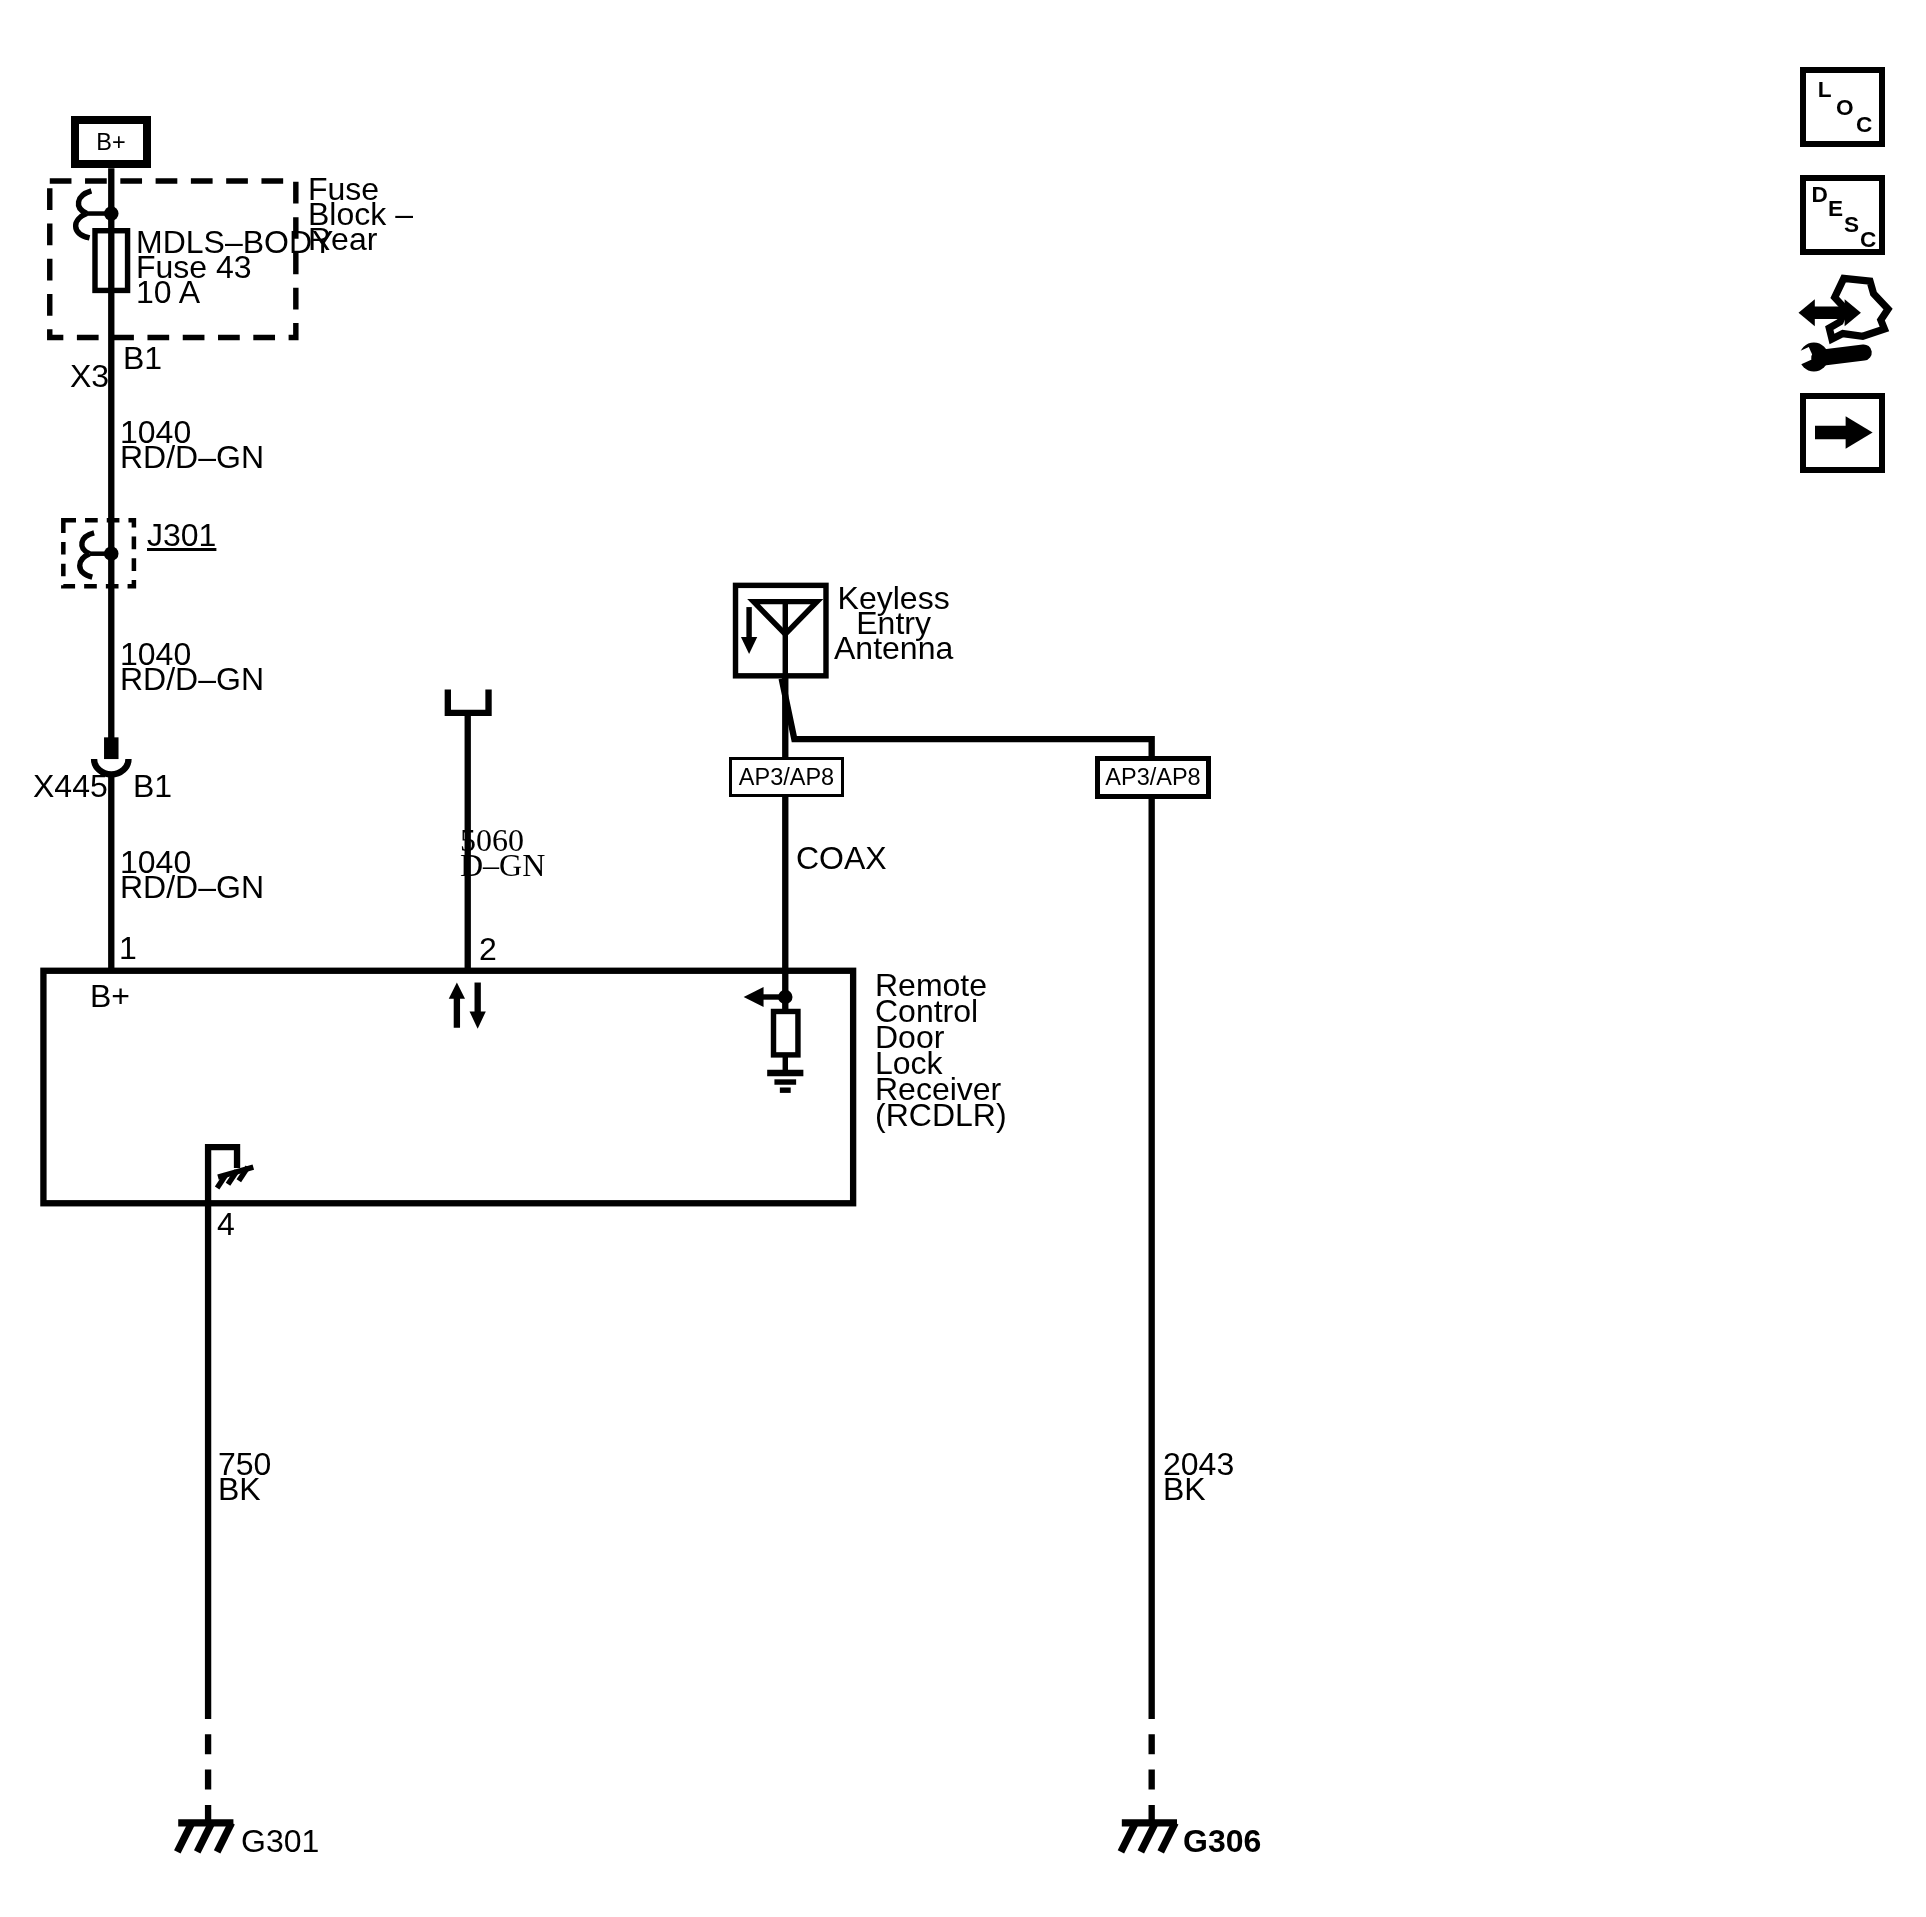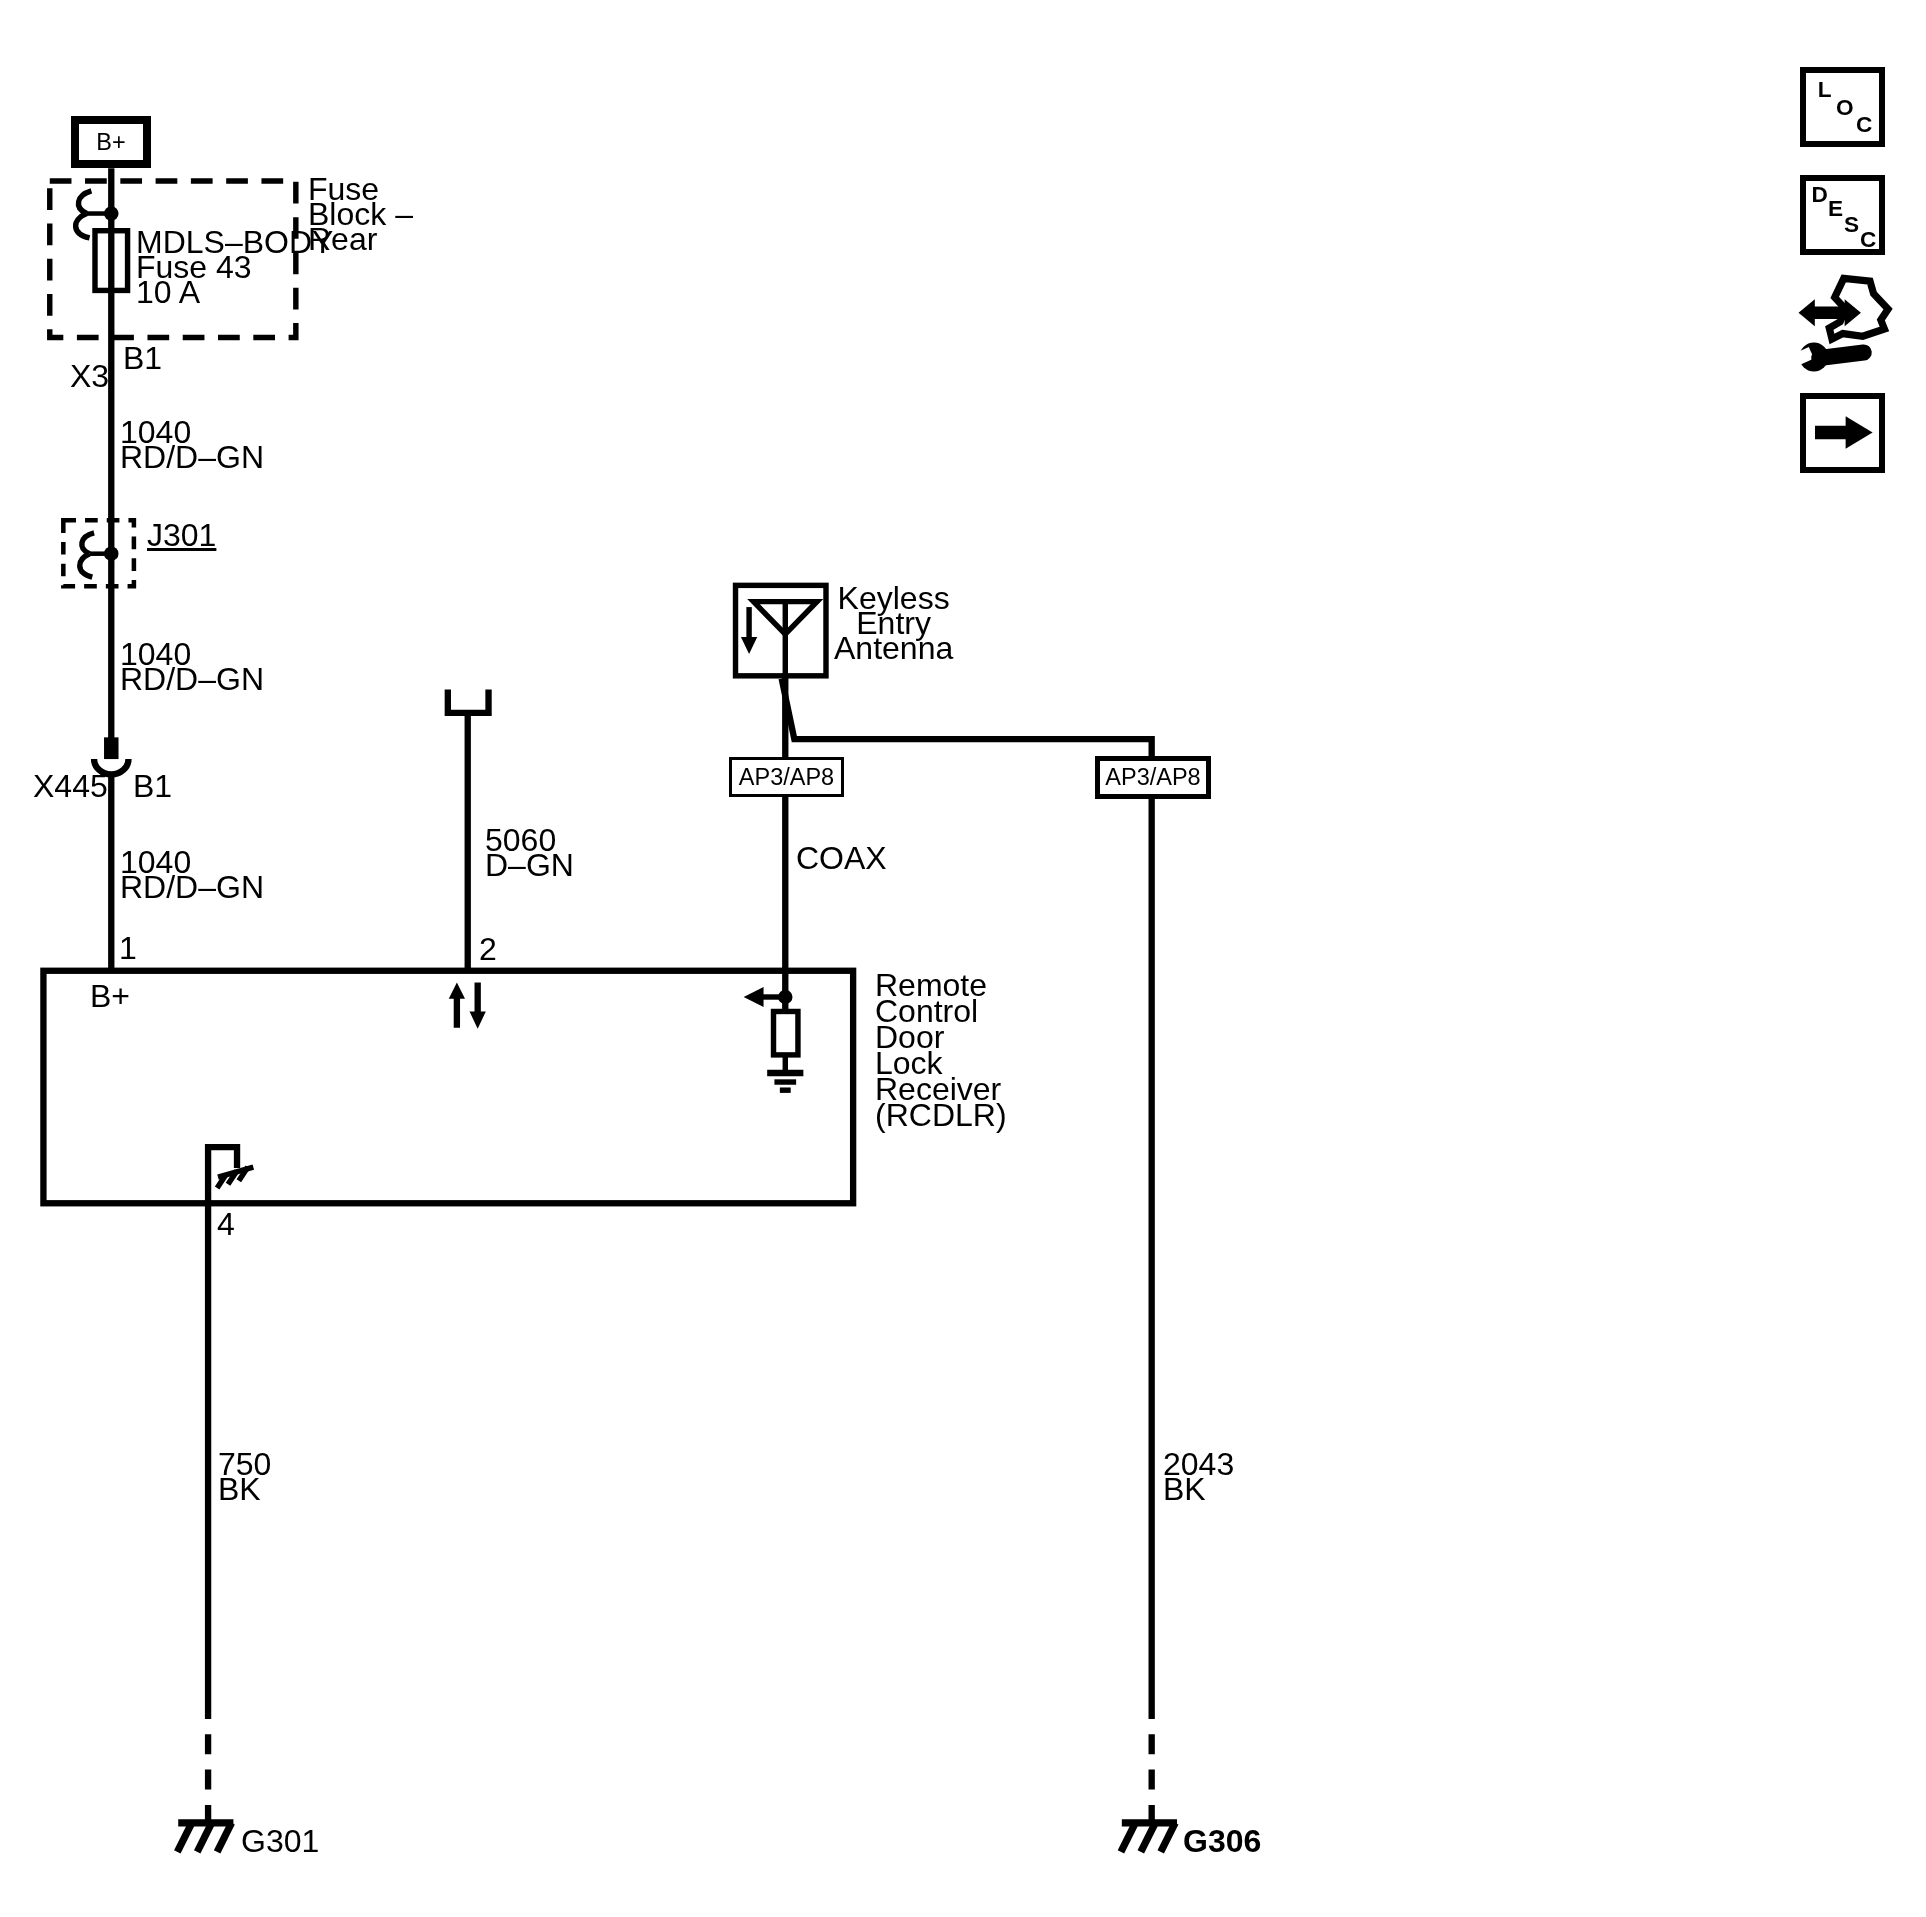--- a/index.html
+++ b/index.html
@@ -164,21 +164,21 @@
   <div class="lbl" style="left:120px;top:642px;">1040
 RD/D–GN</div>
 
   <div class="lbl" style="left:33px;top:774px;">X445</div>
   <div class="lbl" style="left:133px;top:774px;">B1</div>
 
   <div class="lbl" style="left:120px;top:850px;">1040
 RD/D–GN</div>
 
 
-  <div class="lbl" style="left:485px;top:828px;">5060
+  <div class="lbl" style="left:460px;top:828px;font-family:Liberation Serif, serif;">5060
 D–GN</div>
 
   <div class="lbl" style="left:834px;top:586px;text-align:center;">Keyless
 Entry
 Antenna</div>
 
   <div class="lbl" style="left:796px;top:846px;">COAX</div>
 
   <div class="lbl" style="left:119px;top:936px;">1</div>
   <div class="lbl" style="left:479px;top:937px;">2</div>

